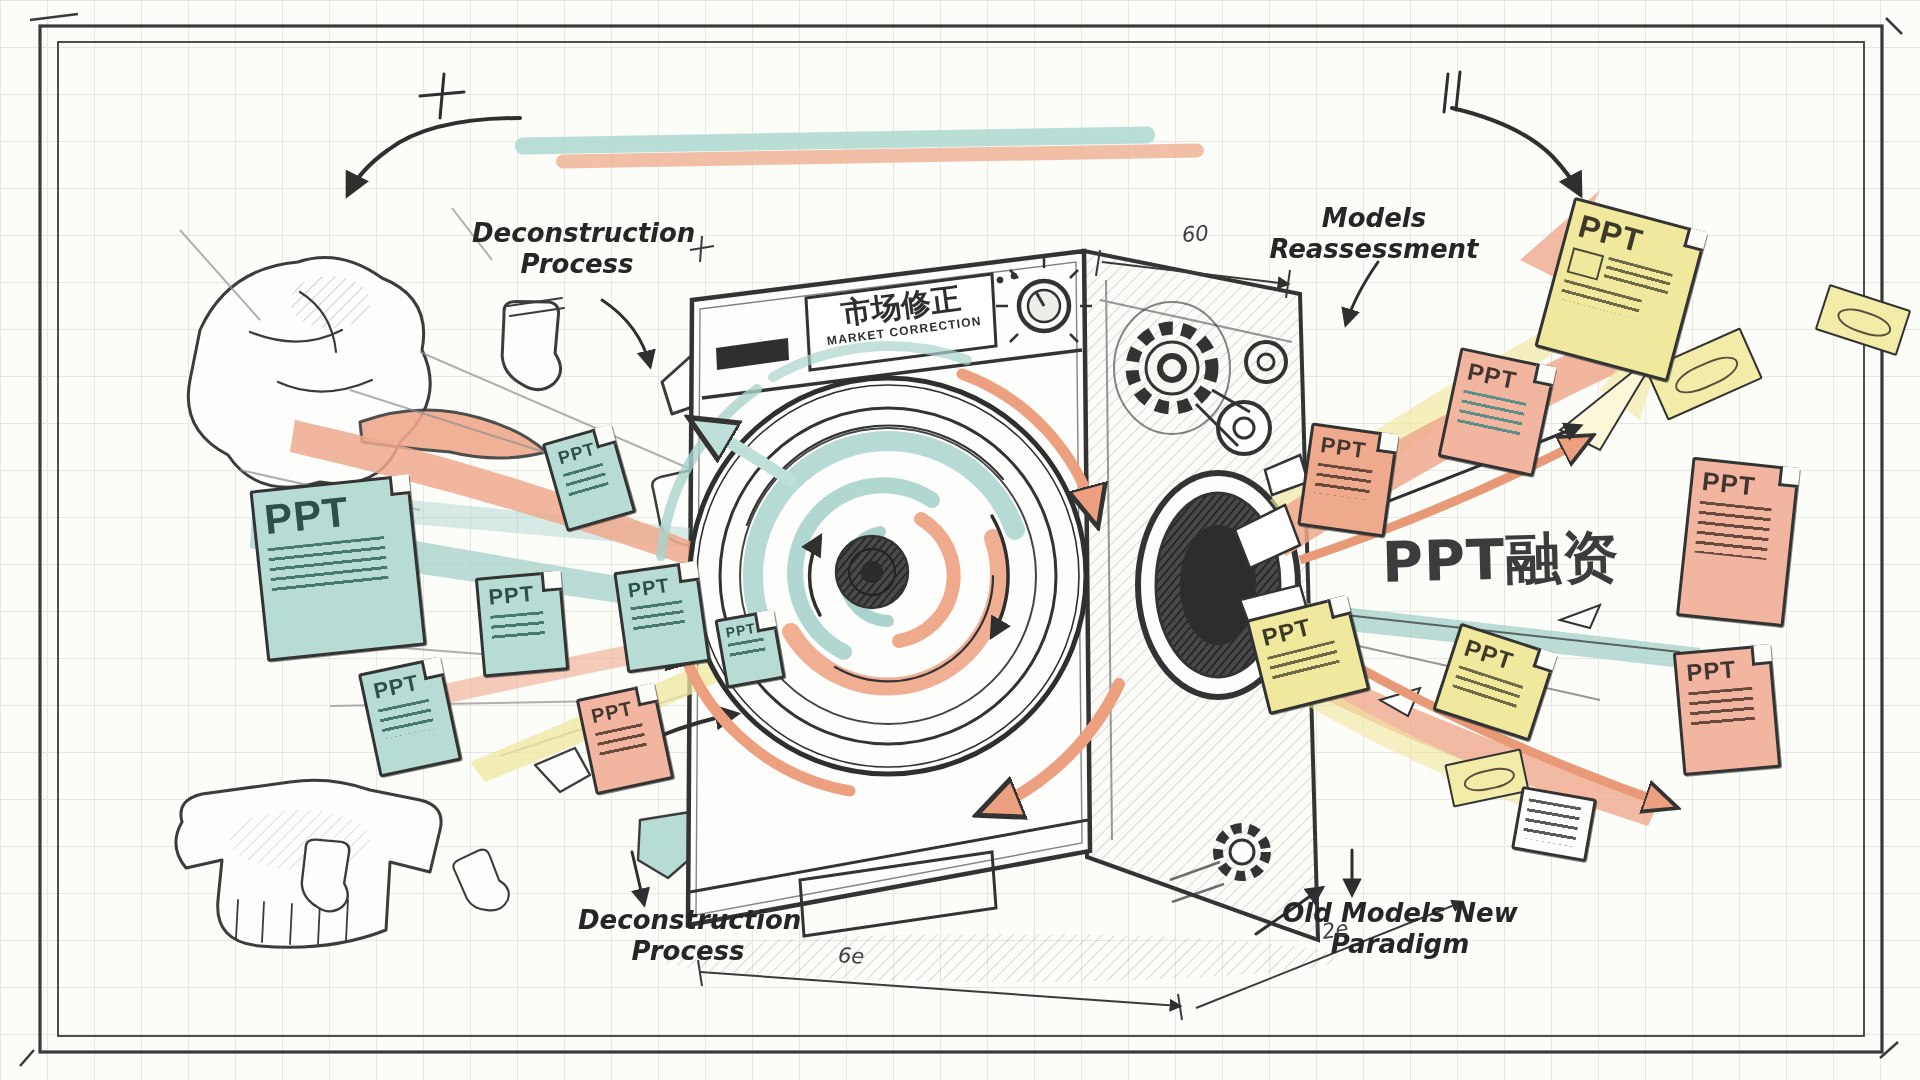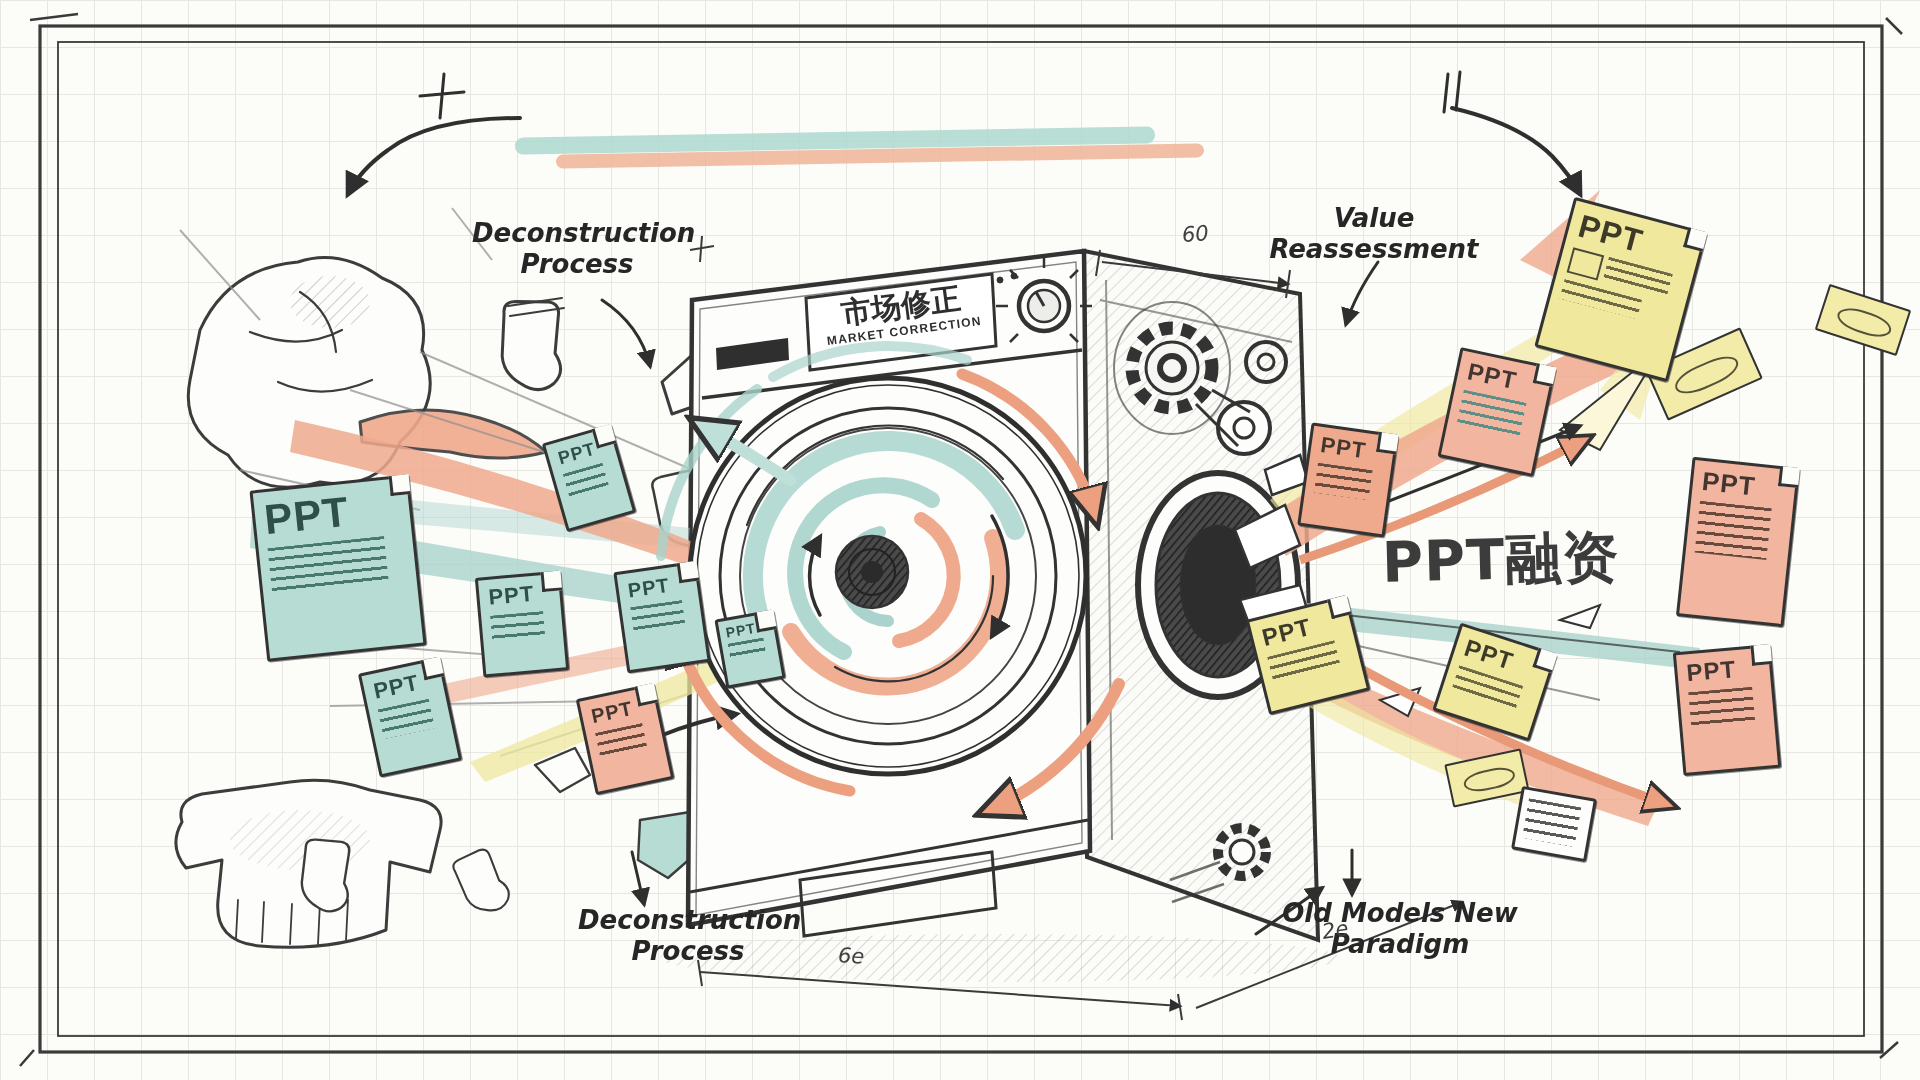--- a/index.html
+++ b/index.html
@@ -274,21 +274,21 @@
 
   <g fill="none" stroke="#3a3a3a">
     <rect x="40" y="26" width="1842" height="1026" stroke-width="3.2"></rect>
     <rect x="58" y="42" width="1806" height="994" stroke-width="1.8"></rect>
     <path d="M30 20 L78 14 M34 1050 L20 1066 M1886 18 L1902 34 M1880 1058 L1898 1042" stroke-width="2.5"></path>
   </g>
 </svg>
 
 
 <div class="lbl hand" style="left:472px;top:218px;width:210px;">Deconstruction Process</div>
-<div class="lbl hand" style="left:1268px;top:203px;width:212px;">Value Reassessment</div>
+<div class="lbl hand" style="left:1268px;top:203px;width:212px;">Models Reassessment</div>
 <div class="lbl hand" style="left:1252px;top:898px;width:240px;margin-left:28px;">Old Models New Paradigm</div>
 <div class="lbl hand" style="left:578px;top:905px;width:220px;">Deconstruction Process</div>
 
 <div class="panel-text">
   <div class="panel-cn">市场修正</div>
   <div class="panel-en">MARKET CORRECTION</div>
 </div>
 
 <div class="headline">PPT融资</div>
 

